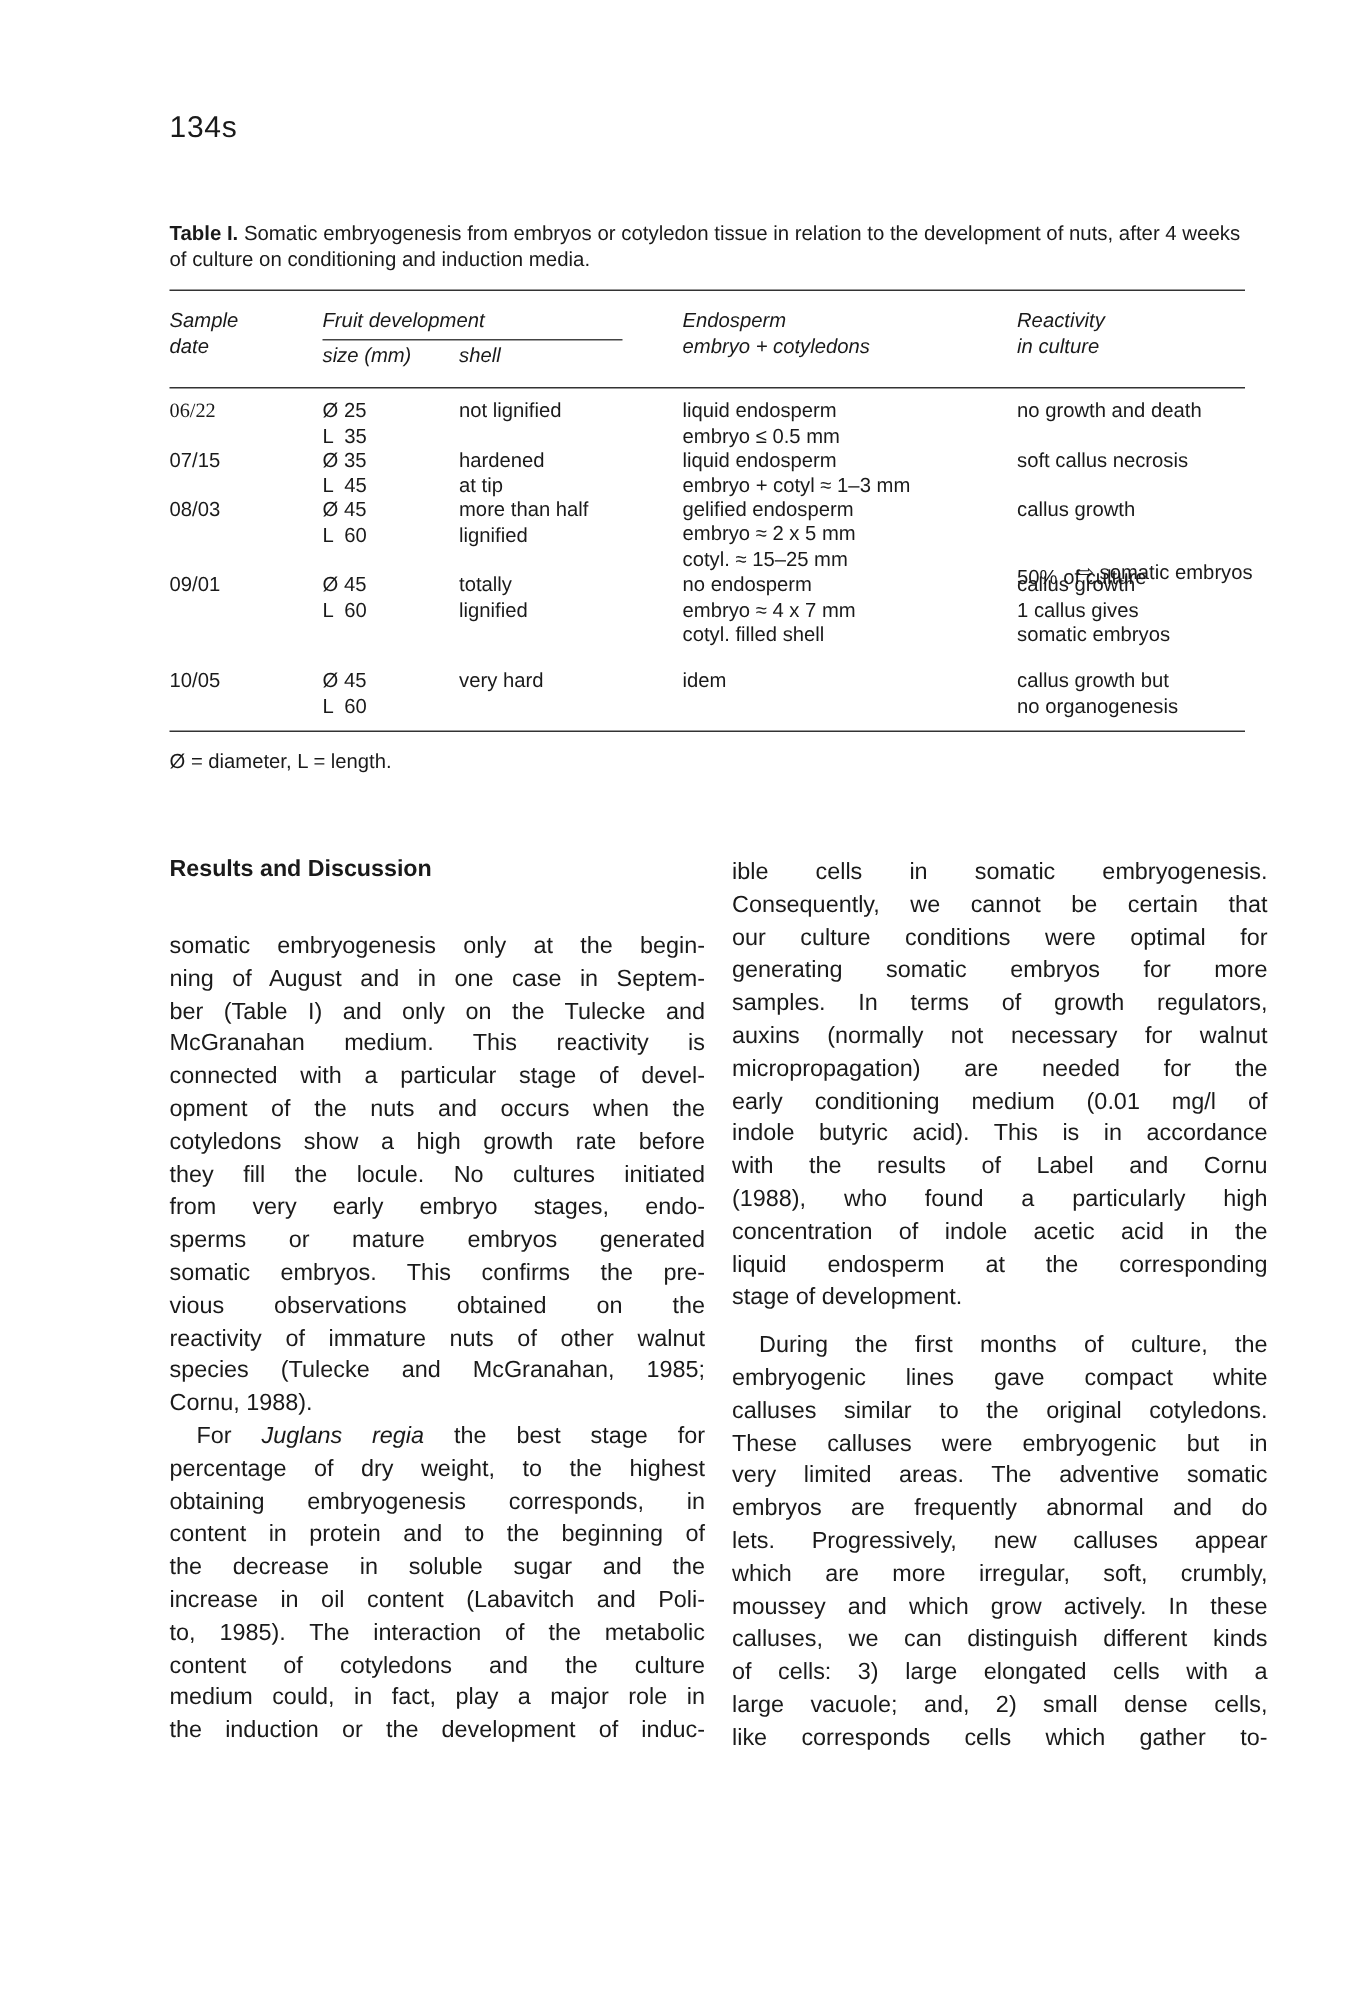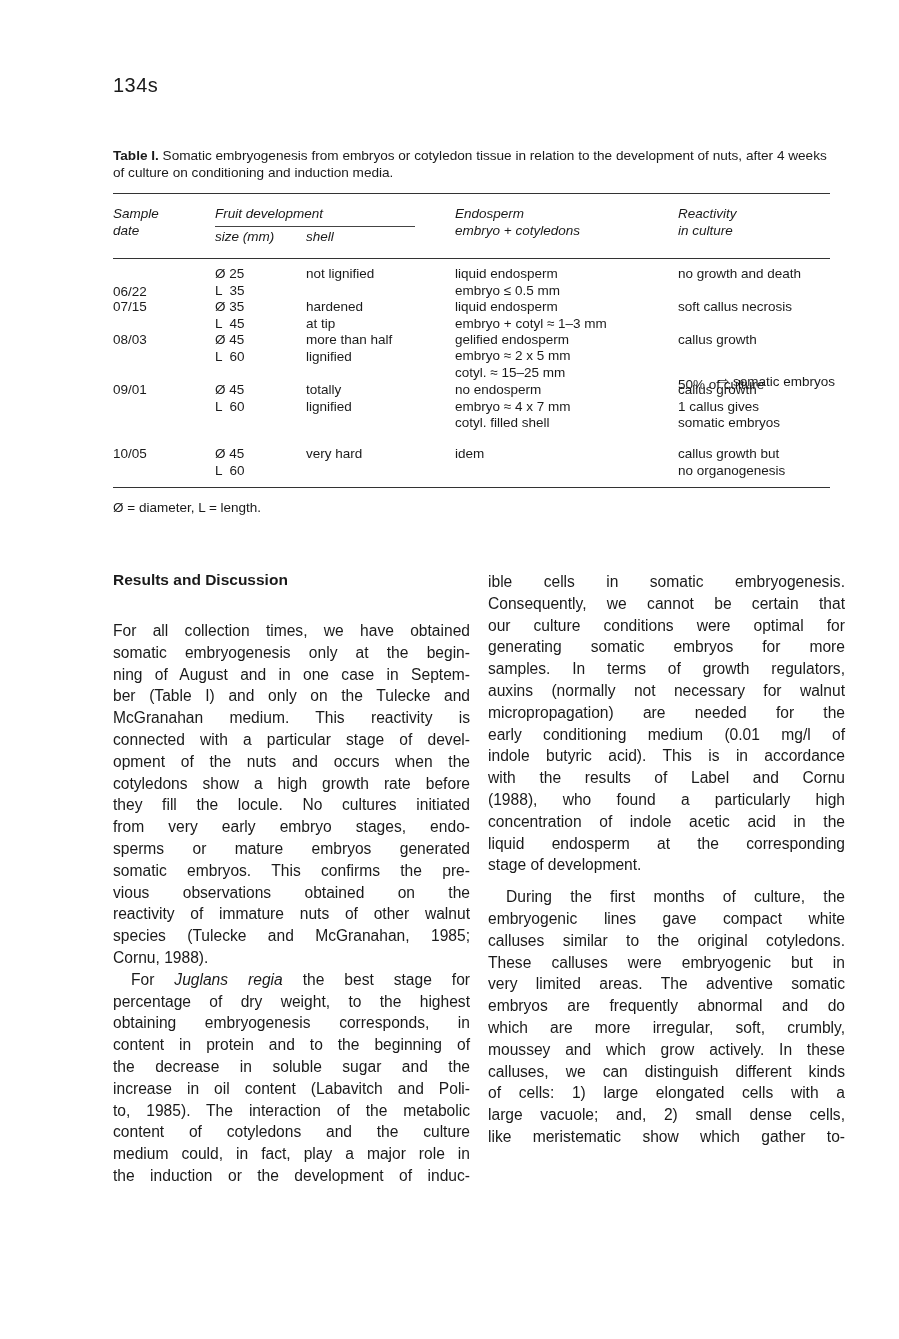--- a/index.html
+++ b/index.html
@@ -50,21 +50,21 @@
   <div>Endosperm</div>
   <div>embryo + cotyledons</div>
 </div>
 <div class="th" style="left:678px; top:205px;">
   <div>Reactivity</div>
   <div>in culture</div>
 </div>
 
 <div>
 
-  <div class="cell" style="left:113px; top:284px;">06/22</div>
+  <div class="cell" style="left:113px; top:266px;font-family:Liberation Serif, serif;">06/22</div>
   <div class="cell" style="left:215px; top:266px;">Ø 25</div>
   <div class="cell" style="left:215px; top:282.5px;">L  35</div>
   <div class="cell" style="left:306px; top:266px;">not lignified</div>
   <div class="cell" style="left:455px; top:266px;">liquid endosperm</div>
   <div class="cell" style="left:455px; top:282.5px;">embryo ≤ 0.5 mm</div>
   <div class="cell" style="left:678px; top:266px;">no growth and death</div>
 
   <div class="cell" style="left:113px; top:299px;">07/15</div>
   <div class="cell" style="left:215px; top:299px;">Ø 35</div>
   <div class="cell" style="left:215px; top:315.5px;">L  45</div>
@@ -106,21 +106,20 @@
   <div class="cell" style="left:678px; top:446px;">callus growth but</div>
   <div class="cell" style="left:678px; top:462.5px;">no organogenesis</div>
 </div>
 
 <div class="footnote">Ø = diameter, L = length.</div>
 
 <div class="heading">Results and Discussion</div>
 
 <div class="col col-left">
   <div>
-    <span class="line">For all collection times, we have obtained</span>
     <span class="line">somatic embryogenesis only at the begin-</span>
     <span class="line">ning of August and in one case in Septem-</span>
     <span class="line">ber (Table I) and only on the Tulecke and</span>
     <span class="line">McGranahan medium. This reactivity is</span>
     <span class="line">connected with a particular stage of devel-</span>
     <span class="line">opment of the nuts and occurs when the</span>
     <span class="line">cotyledons show a high growth rate before</span>
     <span class="line">they fill the locule. No cultures initiated</span>
     <span class="line">from very early embryo stages, endo-</span>
     <span class="line">sperms or mature embryos generated</span>
@@ -161,20 +160,21 @@
     <span class="line">liquid endosperm at the corresponding</span>
     <span class="line last">stage of development.</span>
   </div>
   <div style="margin-top:10px;">
     <span class="line ind">During the first months of culture, the</span>
     <span class="line">embryogenic lines gave compact white</span>
     <span class="line">calluses similar to the original cotyledons.</span>
     <span class="line">These calluses were embryogenic but in</span>
     <span class="line">very limited areas. The adventive somatic</span>
     <span class="line">embryos are frequently abnormal and do</span>
+    <span class="line">lets. Progressively, new calluses appear</span>
     <span class="line">which are more irregular, soft, crumbly,</span>
     <span class="line">moussey and which grow actively. In these</span>
     <span class="line">calluses, we can distinguish different kinds</span>
-    <span class="line">of cells: 1) large elongated cells with a</span>
+    <span class="line">of cells: 3) large elongated cells with a</span>
     <span class="line">large vacuole; and, 2) small dense cells,</span>
-    <span class="line">like meristematic show which gather to-</span>
+    <span class="line">like corresponds cells which gather to-</span>
   </div>
 </div>
 
 </body></html>

